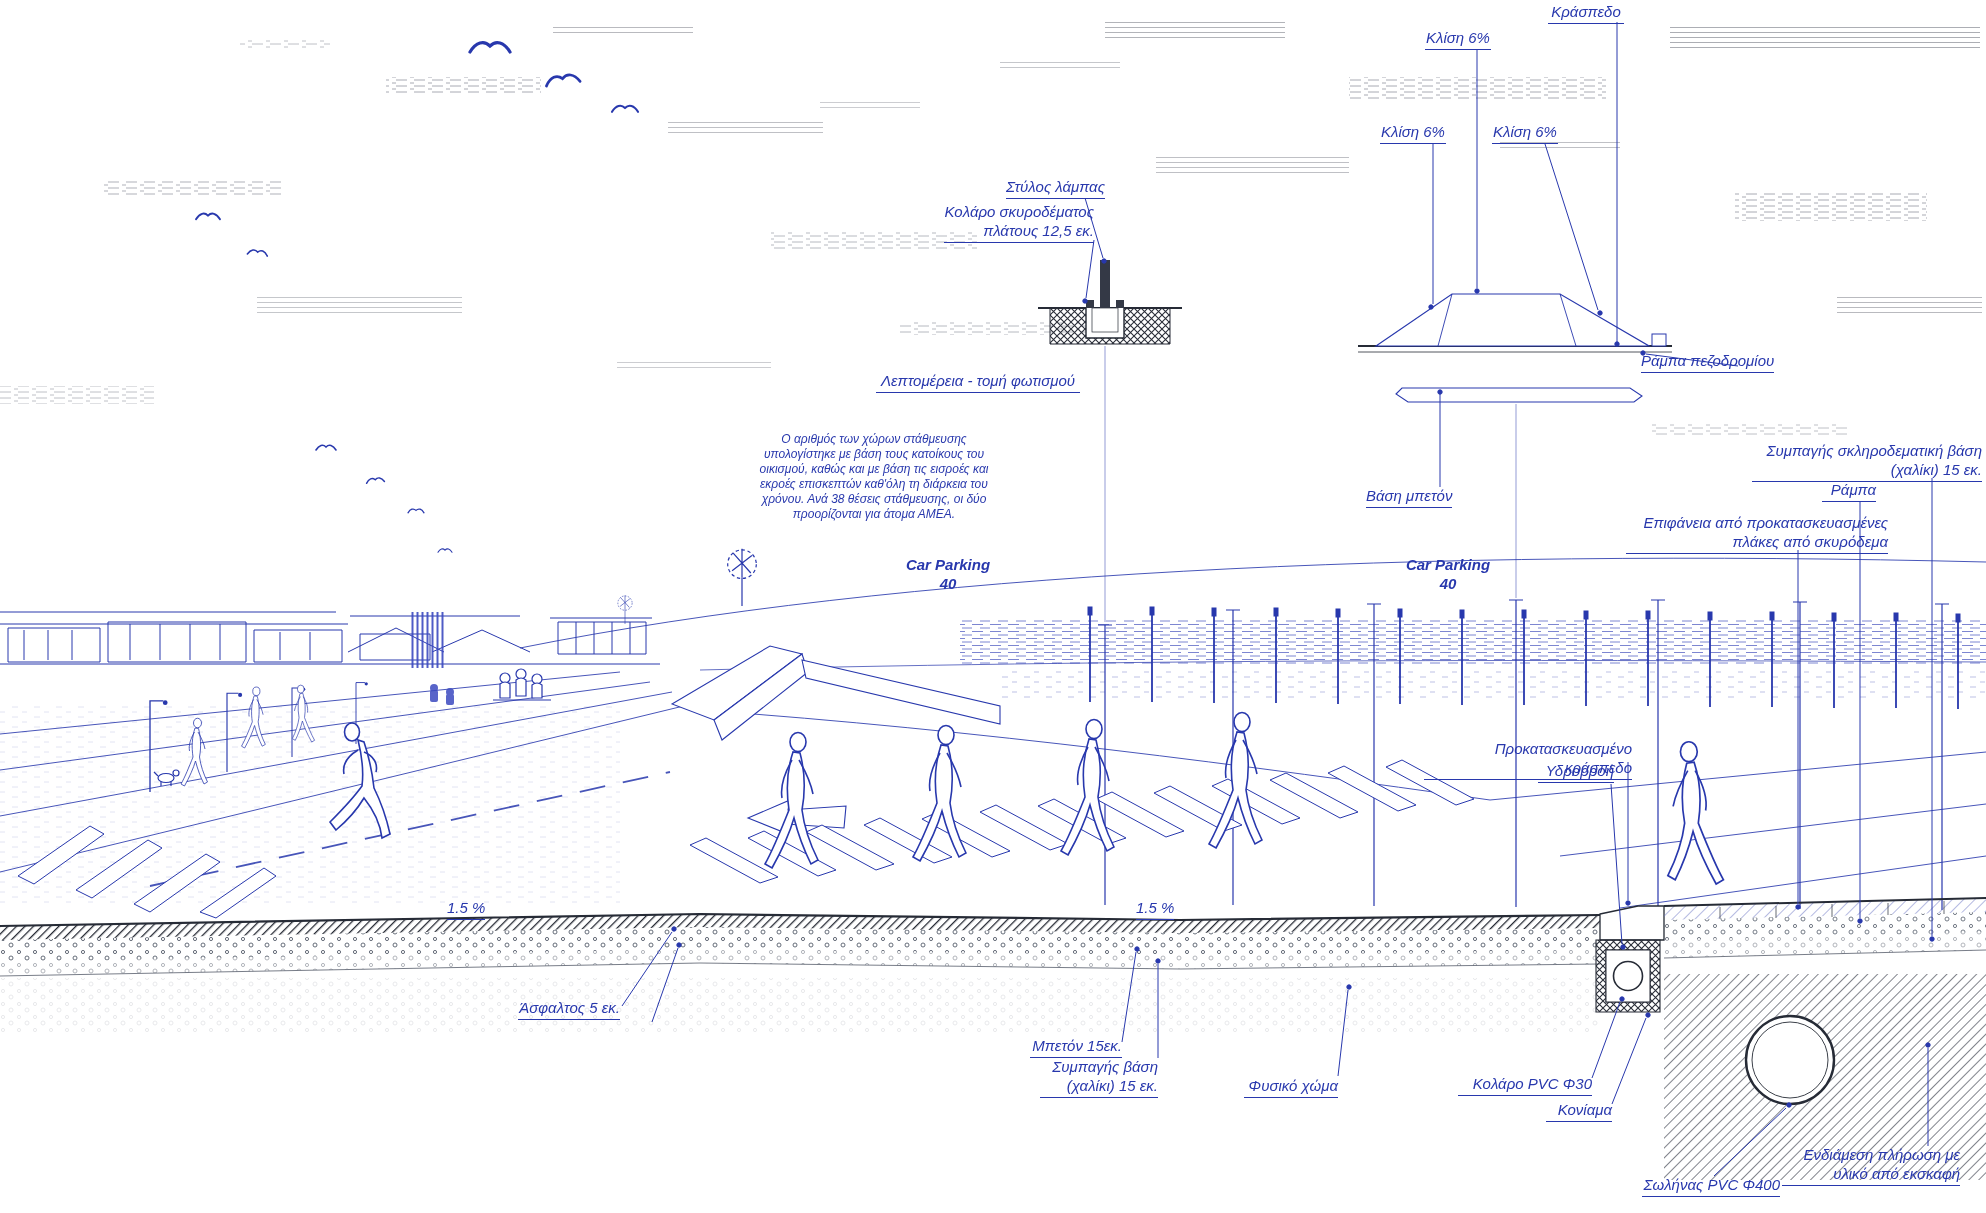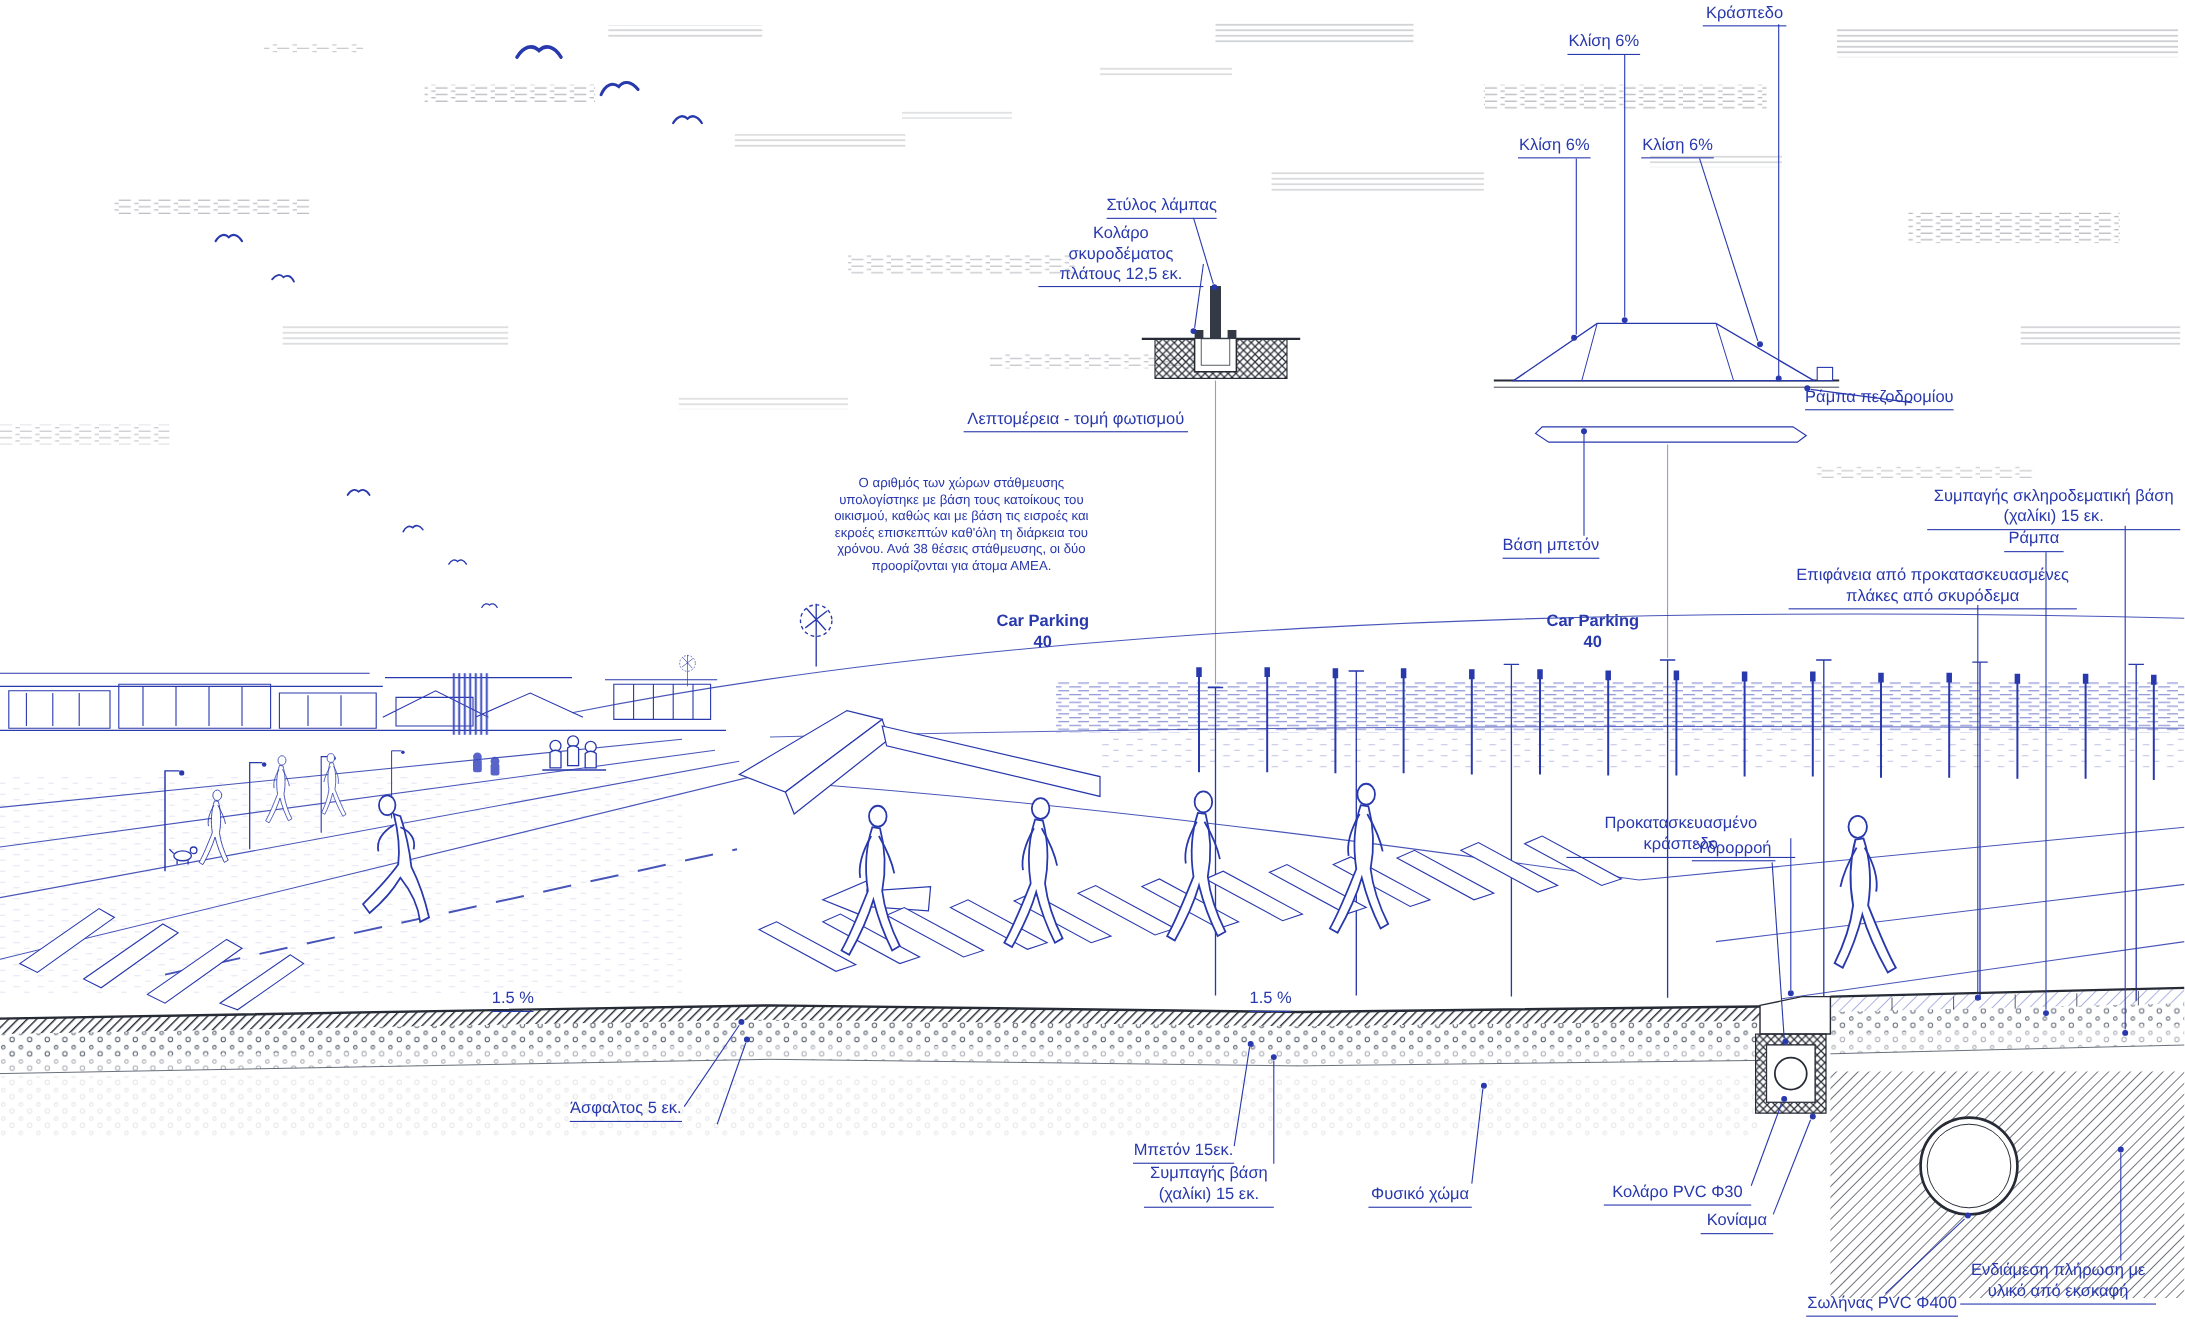--- a/index.html
+++ b/index.html
@@ -3,25 +3,25 @@
 <meta charset="utf-8">
 <style>
   :root{ --ink:#2838ad; --dark:#262b36; }
   html,body{margin:0;padding:0;background:#ffffff;}
   #stage{
     position:relative; width:1986px; height:1213px; background:#fff;
     overflow:hidden; font-family:"Liberation Sans",sans-serif;
   }
   #stage svg{position:absolute;left:0;top:0;}
   .label{
-    position:absolute; color:var(--ink); 
+    position:absolute; color:var(--ink); font-style:italic;
     font-size:15px; line-height:1.25; white-space:pre-line;
   }
   .u{border-bottom:1px solid var(--ink); padding-bottom:1px;text-align:center;}
-  .tr{} .tc{text-align:center;}
+  .tr{text-align:right;} .tc{text-align:center;}
   .bold{font-weight:700;}
   .note{font-size:12px;}
 </style>
 </head>
 <body>
 
 <div id="stage">
 
 <svg width="1986" height="1213" viewBox="0 0 1986 1213">
   <defs>

